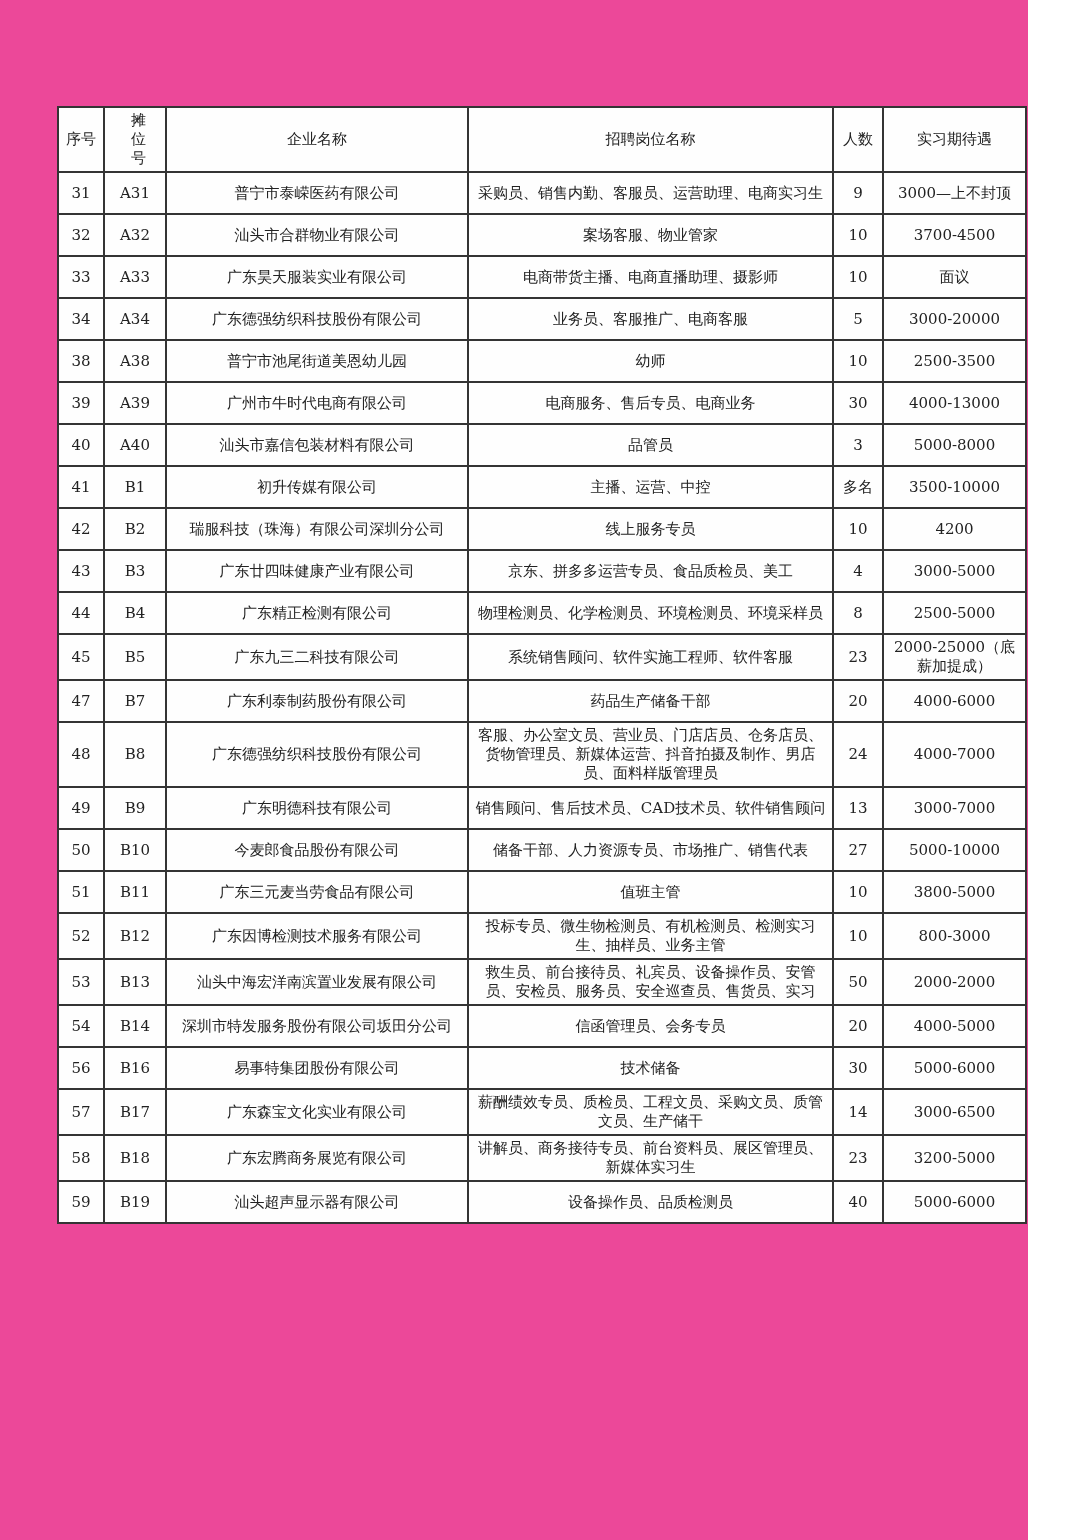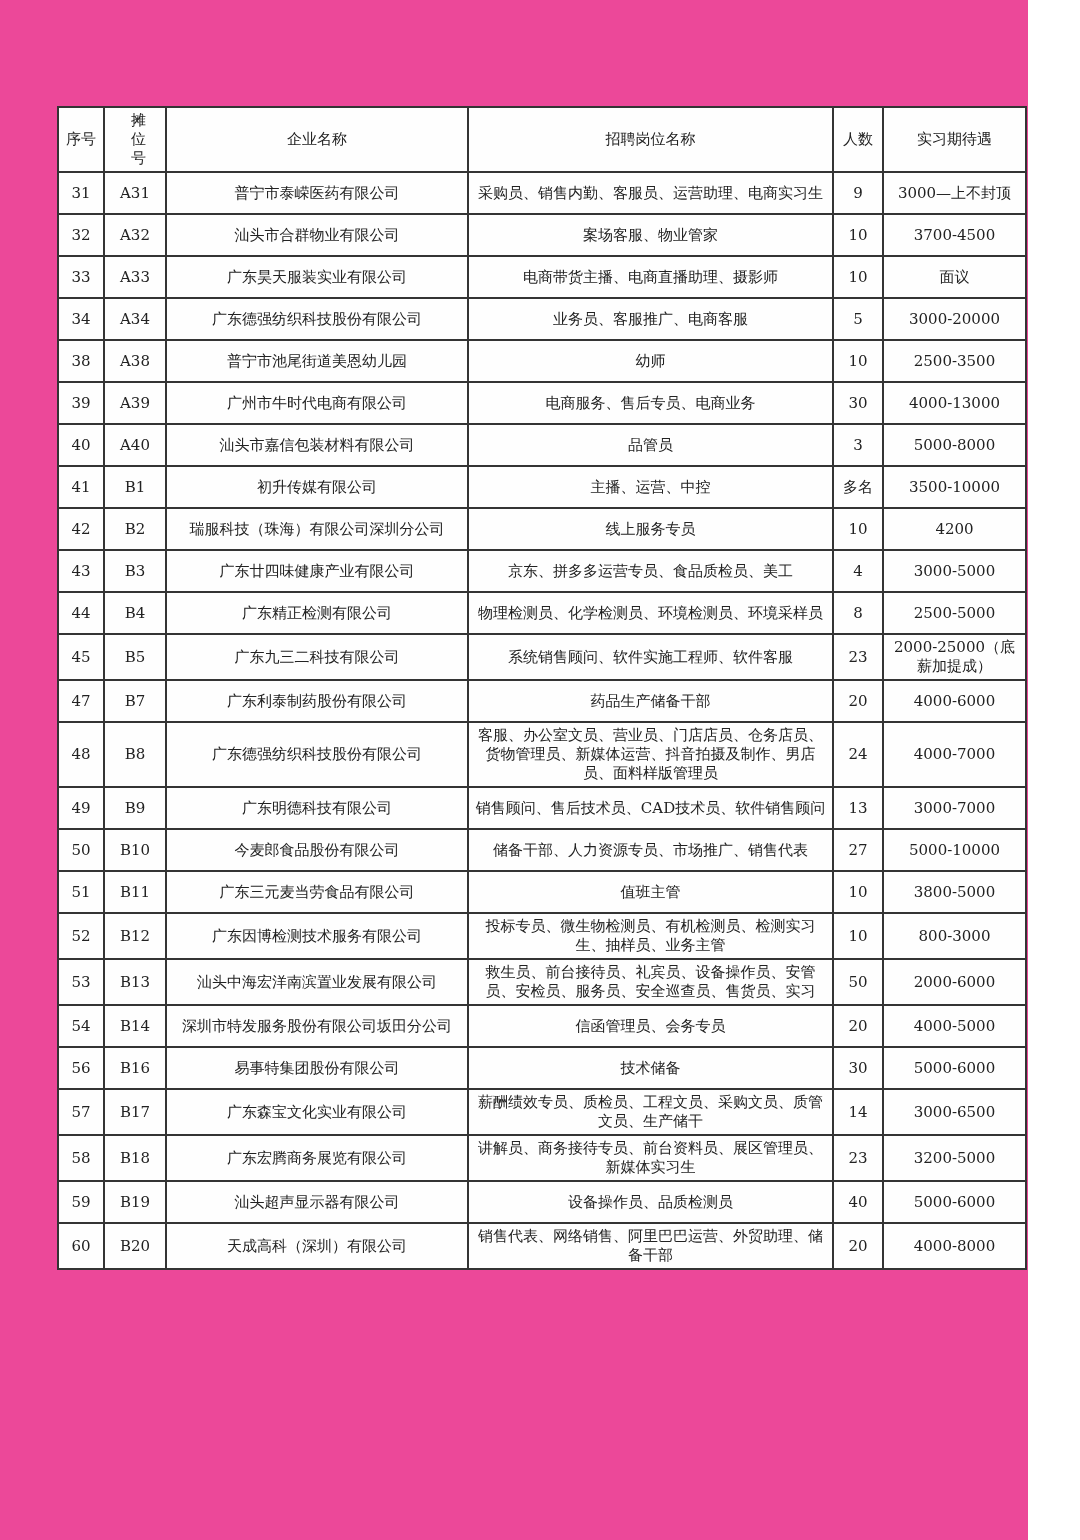--- a/index.html
+++ b/index.html
@@ -218,21 +218,21 @@
           <td data-name="cell-positions">投标专员、微生物检测员、有机检测员、检测实习生、抽样员、业务主管</td>
           <td data-name="cell-count">10</td>
           <td data-name="cell-salary">800-3000</td>
         </tr>
         <tr data-name="table-row">
           <td data-name="cell-serial">53</td>
           <td data-name="cell-booth">B13</td>
           <td data-name="cell-company">汕头中海宏洋南滨置业发展有限公司</td>
           <td data-name="cell-positions">救生员、前台接待员、礼宾员、设备操作员、安管员、安检员、服务员、安全巡查员、售货员、实习</td>
           <td data-name="cell-count">50</td>
-          <td data-name="cell-salary">2000-6000</td>
+          <td data-name="cell-salary">2000-2000</td>
         </tr>
         <tr data-name="table-row">
           <td data-name="cell-serial">54</td>
           <td data-name="cell-booth">B14</td>
           <td data-name="cell-company">深圳市特发服务股份有限公司坂田分公司</td>
           <td data-name="cell-positions">信函管理员、会务专员</td>
           <td data-name="cell-count">20</td>
           <td data-name="cell-salary">4000-5000</td>
         </tr>
         <tr data-name="table-row">
@@ -260,23 +260,15 @@
           <td data-name="cell-salary">3200-5000</td>
         </tr>
         <tr data-name="table-row">
           <td data-name="cell-serial">59</td>
           <td data-name="cell-booth">B19</td>
           <td data-name="cell-company">汕头超声显示器有限公司</td>
           <td data-name="cell-positions">设备操作员、品质检测员</td>
           <td data-name="cell-count">40</td>
           <td data-name="cell-salary">5000-6000</td>
         </tr>
-        <tr data-name="table-row">
-          <td data-name="cell-serial">60</td>
-          <td data-name="cell-booth">B20</td>
-          <td data-name="cell-company">天成高科（深圳）有限公司</td>
-          <td data-name="cell-positions">销售代表、网络销售、阿里巴巴运营、外贸助理、储备干部</td>
-          <td data-name="cell-count">20</td>
-          <td data-name="cell-salary">4000-8000</td>
-        </tr>
       </tbody>
   </table>
 </div>
 
 </body></html>

